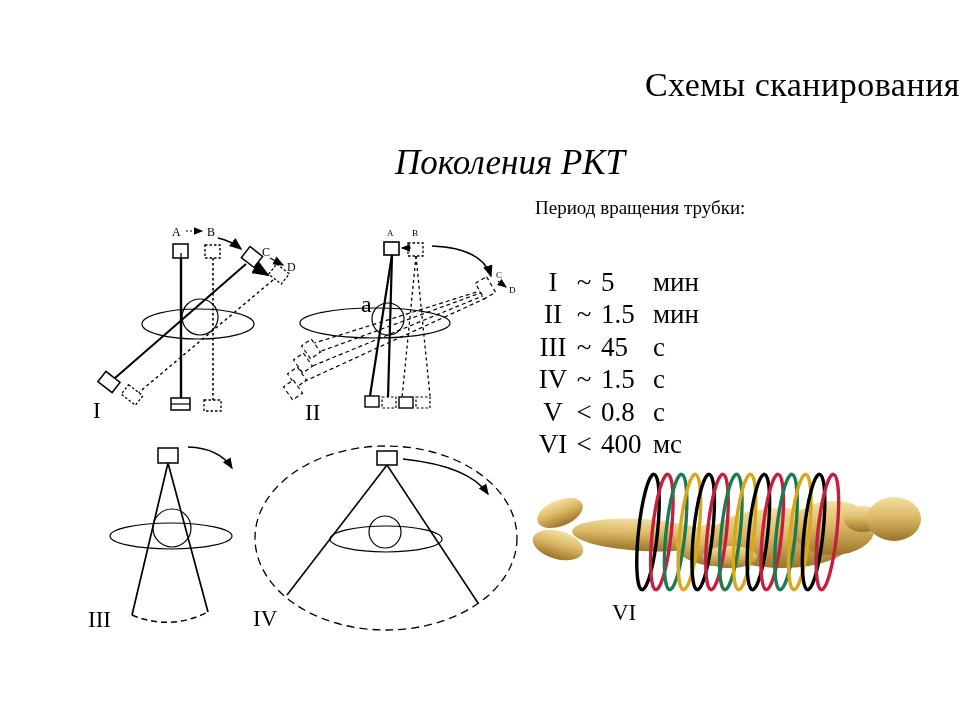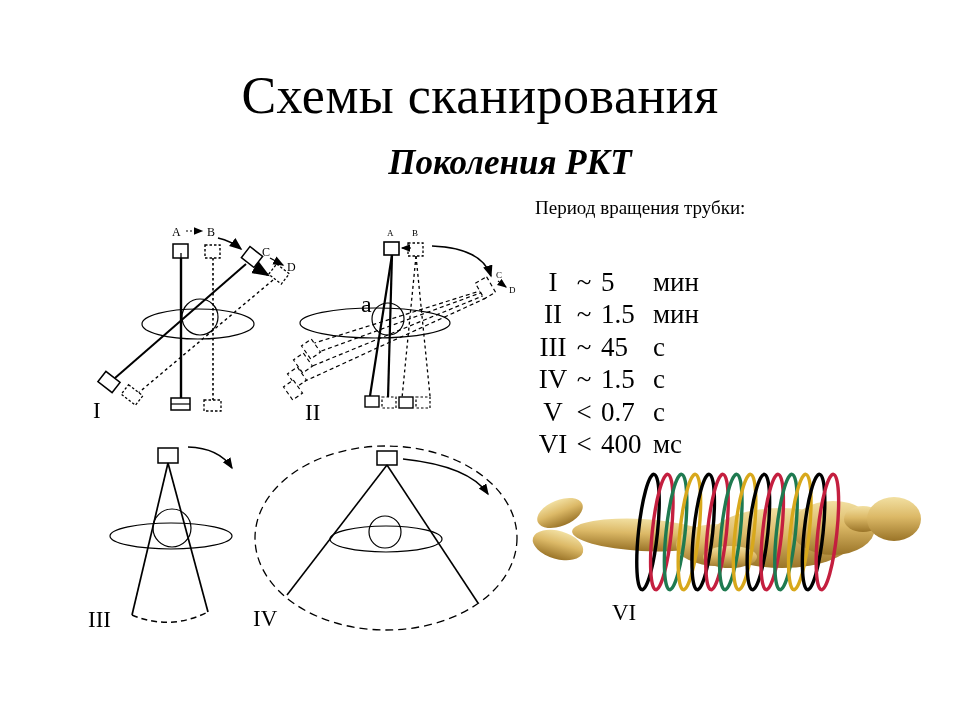--- a/index.html
+++ b/index.html
@@ -1,22 +1,22 @@
 <!DOCTYPE html>
 <html><head>
 <meta charset="utf-8">
 <style>
   html,body{margin:0;padding:0;}
   body{
     width:960px;height:720px;position:relative;background:#ffffff;color:#000;
     font-family:"Liberation Serif","DejaVu Serif",serif;overflow:hidden;
   }
   .abs{position:absolute;}
-  .title{left:0;right:0;top:66px;text-align:center;font-size:52px;letter-spacing:0.5px;}
-  .subtitle{left:60px;right:0;top:143px;text-align:center;font-size:35px;font-style:italic;font-weight:bold;}
+  .title{left:0;right:0;top:66px;text-align:right;font-size:34px;letter-spacing:0.5px;}
+  .subtitle{left:60px;right:0;top:143px;text-align:center;font-size:35px;font-style:italic;}
   .panel-heading{left:535px;top:197px;font-size:19px;}
   .period-table{
     left:535px;top:266px;font-size:27px;line-height:32.4px;
     display:grid;grid-template-columns:36px 26px 50px auto;
   }
   .cell-gen{text-align:center;}
   .cell-op{text-align:center;}
   .cell-val{text-align:left;padding-left:4px;}
   .cell-unit{padding-left:6px;}
   svg{position:absolute;overflow:visible;}
@@ -49,21 +49,21 @@
   <span class="cell-val">45</span>
   <span class="cell-unit">с</span>
 
   <span class="cell-gen">IV</span>
   <span class="cell-op">~</span>
   <span class="cell-val">1.5</span>
   <span class="cell-unit">с</span>
 
   <span class="cell-gen">V</span>
   <span class="cell-op">&lt;</span>
-  <span class="cell-val">0.7</span>
+  <span class="cell-val">0.8</span>
   <span class="cell-unit">с</span>
 
   <span class="cell-gen">VI</span>
   <span class="cell-op">&lt;</span>
   <span class="cell-val">400</span>
   <span class="cell-unit">мс</span>
 </div>
 
 <svg style="left:65px;top:198px;" width="240" height="230" viewBox="0 0 240 230">
   <defs>

